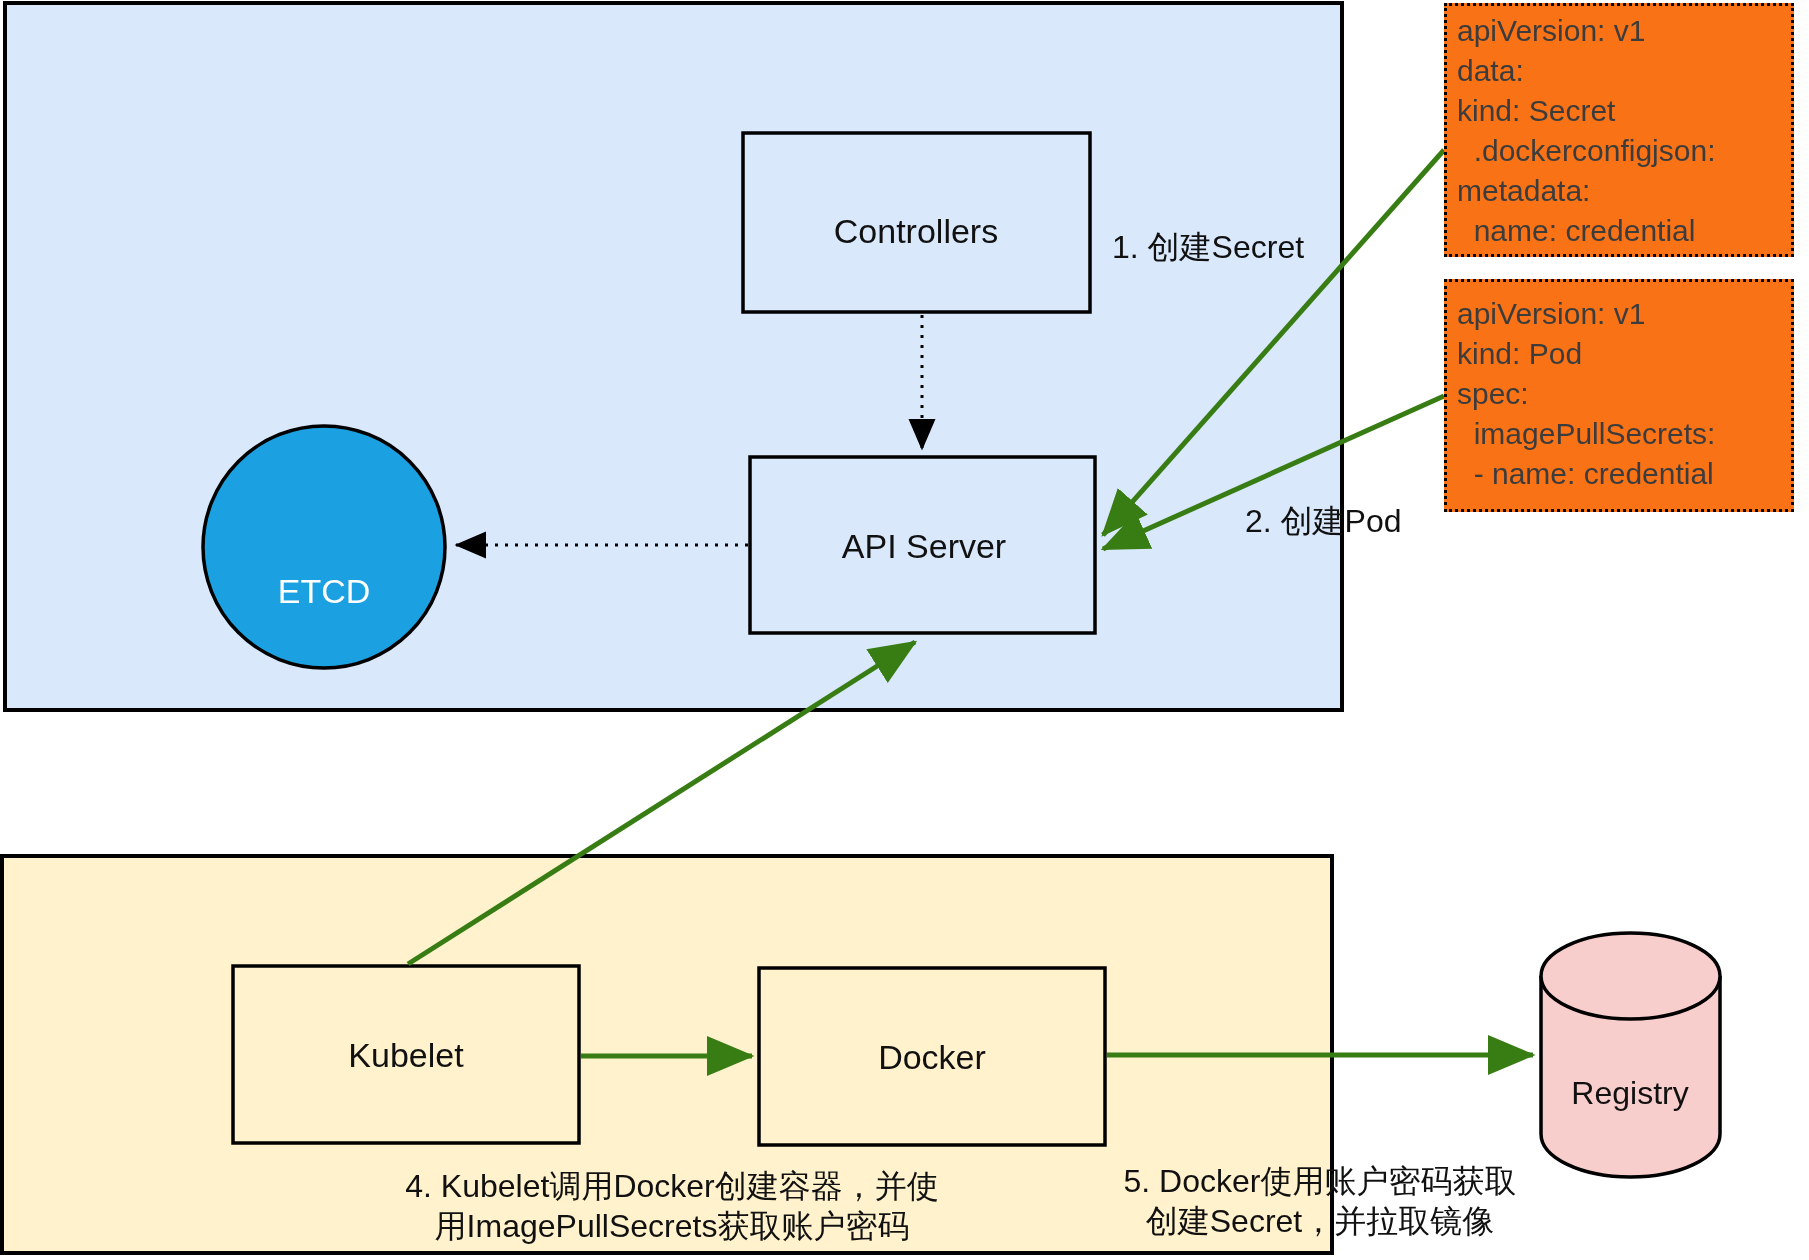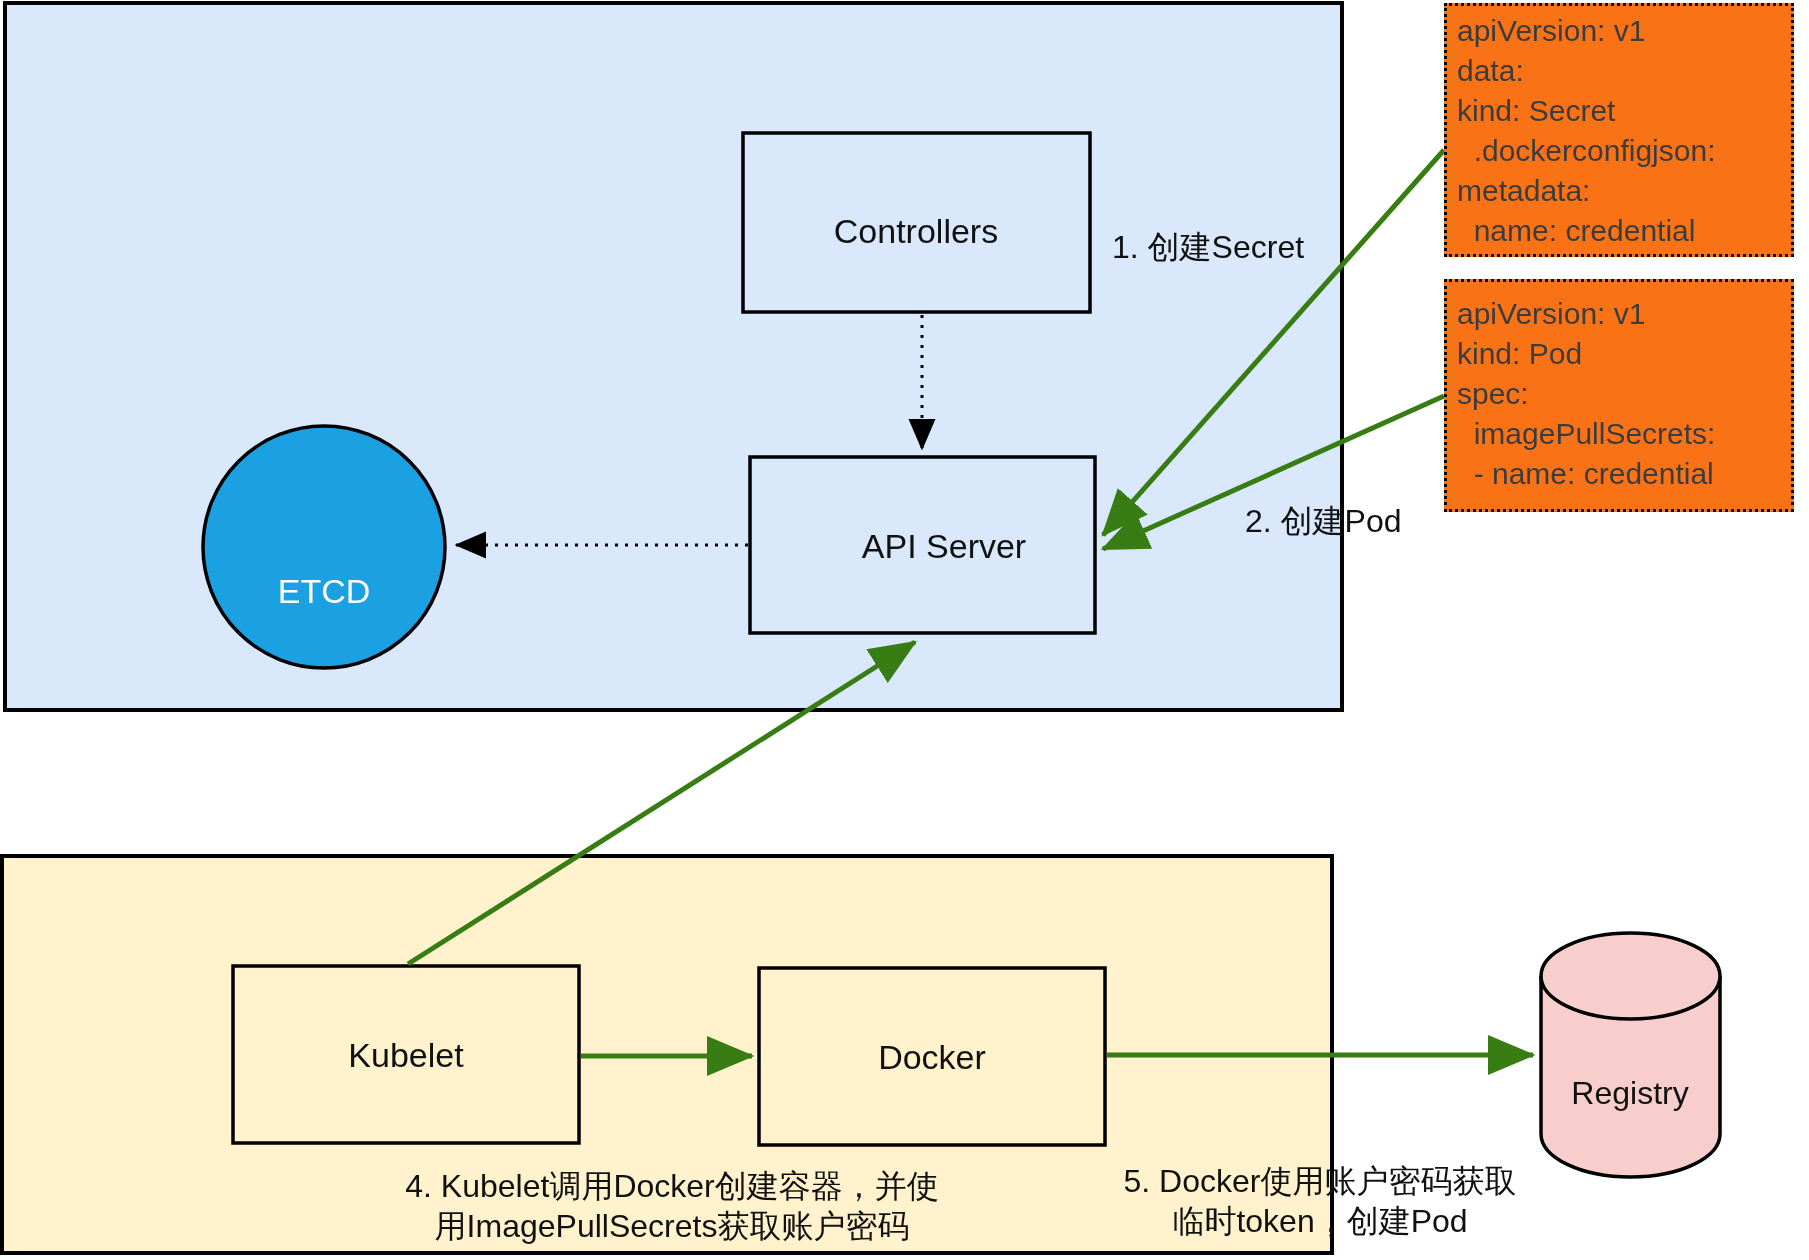--- a/index.html
+++ b/index.html
@@ -92,37 +92,37 @@
     <line x1="1444" y1="396" x2="1103" y2="549" stroke="#377d14" stroke-width="5" marker-end="url(#greenArrow)"></line>
 
     <line x1="408" y1="964" x2="915" y2="642" stroke="#377d14" stroke-width="5" marker-end="url(#greenArrow)"></line>
 
     <line x1="581" y1="1056" x2="752" y2="1056" stroke="#377d14" stroke-width="5" marker-end="url(#greenArrow)"></line>
 
     <line x1="1107" y1="1055" x2="1533" y2="1055" stroke="#377d14" stroke-width="5" marker-end="url(#greenArrow)"></line>
   </svg>
 
   <div class="node-label" style="left:916px;top:223px;margin-top:8px;">Controllers</div>
-  <div class="node-label" style="left:944px;top:546px;">API Server</div>
+  <div class="node-label" style="left:924px;top:546px;">API Server</div>
   <div class="node-label white" style="left:324px;top:547px;">ETCD</div>
   <div class="node-label" style="left:406px;top:1055px;">Kubelet</div>
   <div class="node-label" style="left:932px;top:1057px;">Docker</div>
   <div class="node-label" style="left:1630px;top:1093px;font-size:32px;">Registry</div>
 
   <div class="step-label" style="left:1112px;top:226px;">1. 创建Secret</div>
   <div class="step-label" style="left:1245px;top:500px;">2. 创建Pod</div>
 
   <div class="step-label multiline" style="left:320px;top:1166px;width:704px;">
     <div>4. Kubelet调用Docker创建容器，并使</div>
     <div>用ImagePullSecrets获取账户密码</div>
   </div>
 
   <div class="step-label multiline" style="left:1085px;top:1161px;width:470px;">
     <div>5. Docker使用账户密码获取</div>
-    <div>临时token，创建Pod</div>
+    <div>创建Secret，并拉取镜像</div>
   </div>
 
   <div class="code-box" id="yaml-secret-box">
     <div class="yaml-line">apiVersion: v1</div>
     <div class="yaml-line">data:</div>
     <div class="yaml-line">kind: Secret</div>
     <div class="yaml-line">  .dockerconfigjson:</div>
     <div class="yaml-line">metadata:</div>
     <div class="yaml-line">  name: credential</div>
   </div>

